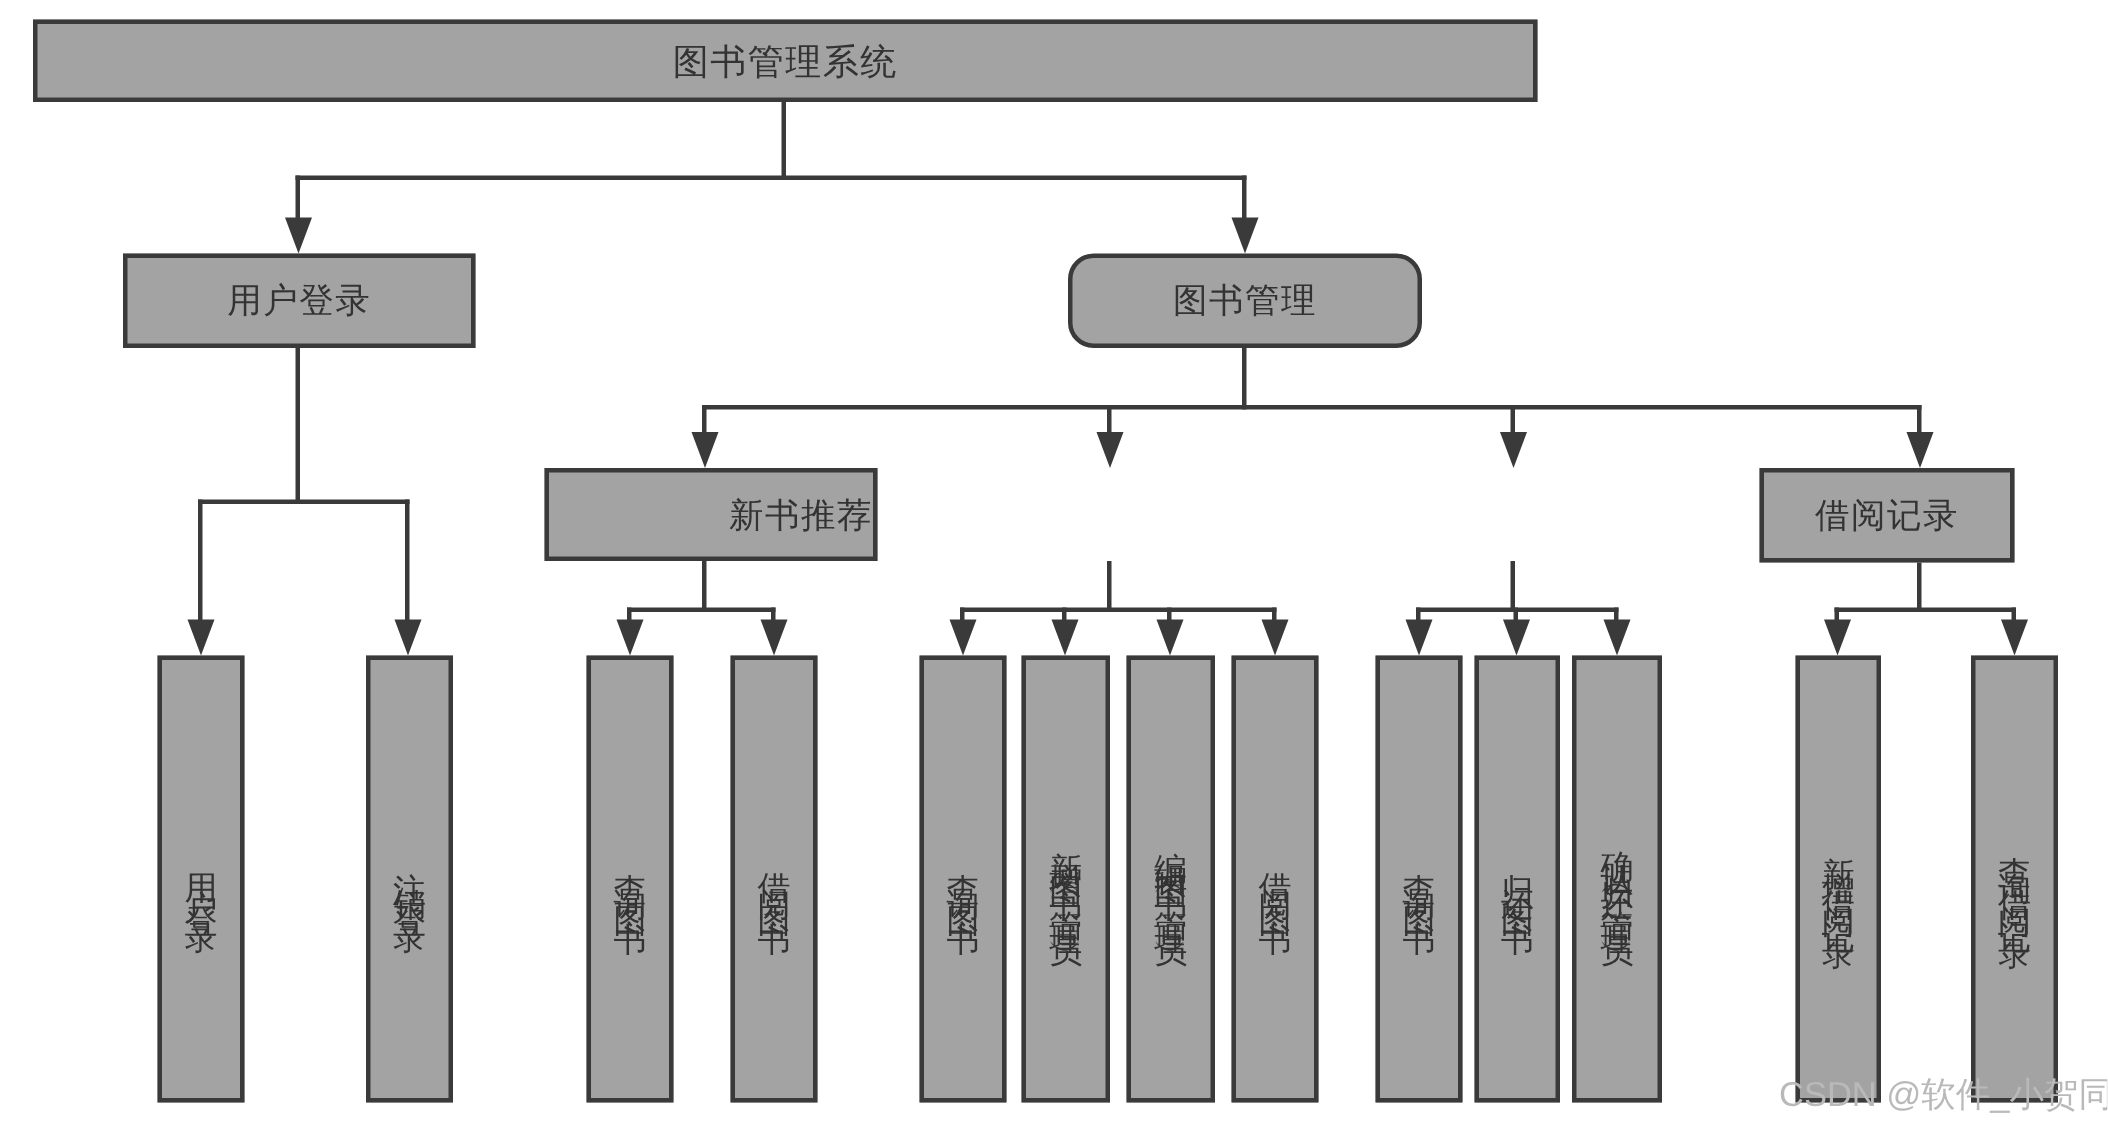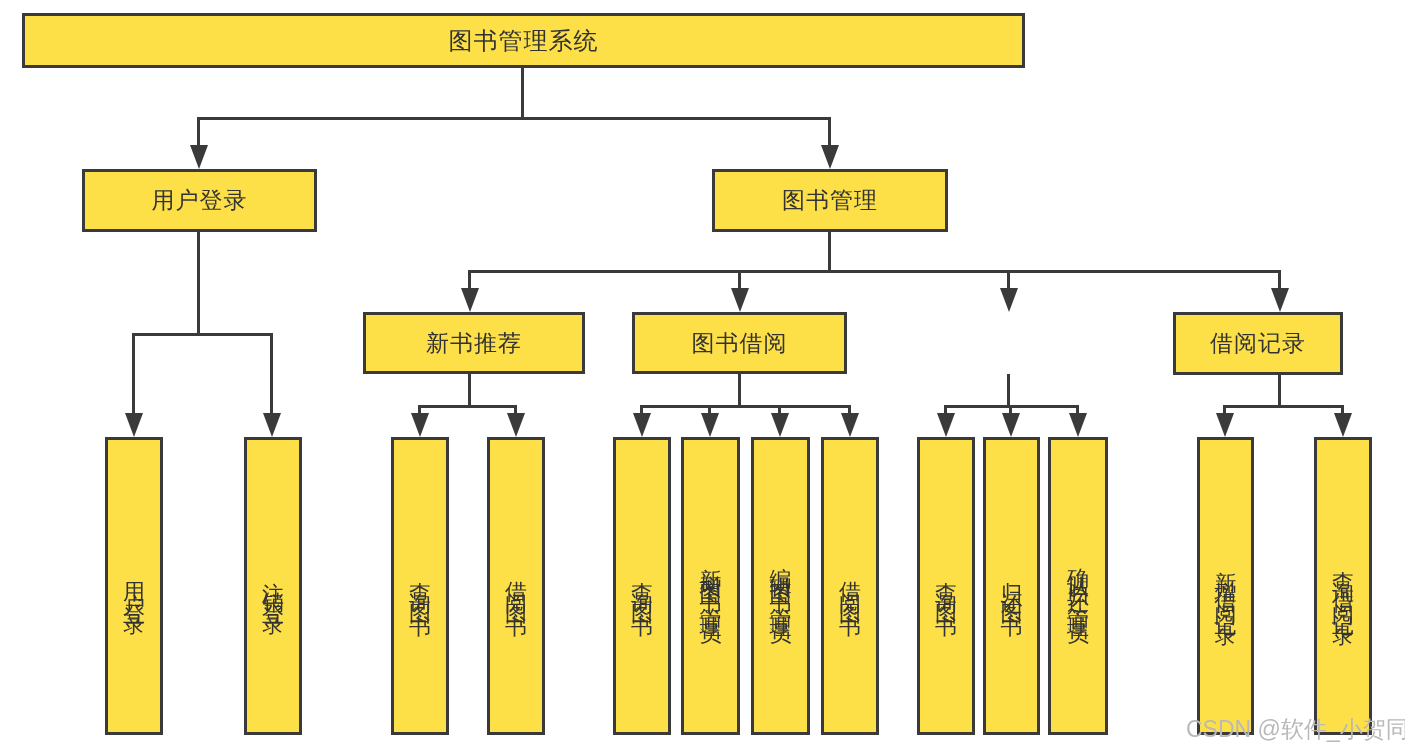--- a/index.html
+++ b/index.html
@@ -8,21 +8,21 @@
     --wm:#b9b9b9;
     --bg:#ffffff;
   }
   html,body{margin:0;padding:0;background:var(--bg);}
   body{font-family:"Liberation Sans","DejaVu Sans",sans-serif;}
   .stage{
     position:relative;width:1405px;height:747px;background:var(--bg);
     overflow:hidden;
   }
   .box{
-    position:absolute;box-sizing:border-box;background:#fde047;
+    position:absolute;box-sizing:border-box;background:#a3a3a3;
     border:3px solid var(--line);
     display:flex;align-items:center;justify-content:center;
     color:var(--text);
   }
   .hlabel{font-size:23px;letter-spacing:1px;white-space:nowrap;}
   .root-label{font-size:24px;}
   .vlabel{
     writing-mode:vertical-rl;text-orientation:mixed;
     font-size:22px;letter-spacing:11px;line-height:1;white-space:nowrap;
   }
@@ -51,21 +51,21 @@
   <div class="vline" style="left:521px;top:68px;height:52px;"></div>
   <div class="hline" style="left:197px;top:117px;width:634px;"></div>
   <div class="vline" style="left:197px;top:117px;height:31px;"></div>
   <div class="vline" style="left:828px;top:117px;height:31px;"></div>
   <div class="arrow" style="left:190px;top:145px;"></div>
   <div class="arrow" style="left:821px;top:145px;"></div>
 
   <div class="box" style="left:82px;top:169px;width:235px;height:63px;">
     <span class="hlabel">用户登录</span>
   </div>
-  <div class="box" style="left:712px;top:169px;width:236px;height:63px;">
+  <div class="box" style="left:712px;top:169px;width:236px;height:63px;border-radius:17px;">
     <span class="hlabel">图书管理</span>
   </div>
 
   <div class="vline" style="left:197px;top:232px;height:104px;"></div>
   <div class="hline" style="left:132px;top:333px;width:141px;"></div>
   <div class="vline" style="left:132px;top:333px;height:82px;"></div>
   <div class="vline" style="left:270px;top:333px;height:82px;"></div>
   <div class="arrow" style="left:125px;top:413px;"></div>
   <div class="arrow" style="left:263px;top:413px;"></div>
 
@@ -73,25 +73,22 @@
   <div class="hline" style="left:468px;top:270px;width:813px;"></div>
   <div class="vline" style="left:468px;top:270px;height:20px;"></div>
   <div class="vline" style="left:738px;top:270px;height:20px;"></div>
   <div class="vline" style="left:1007px;top:270px;height:20px;"></div>
   <div class="vline" style="left:1278px;top:270px;height:20px;"></div>
   <div class="arrow" style="left:461px;top:288px;"></div>
   <div class="arrow" style="left:731px;top:288px;"></div>
   <div class="arrow" style="left:1000px;top:288px;"></div>
   <div class="arrow" style="left:1271px;top:288px;"></div>
 
-  <div class="box" style="left:363px;top:312px;width:222px;height:62px;">
+  <div class="box" style="left:363px;top:312px;width:222px;height:62px;justify-content:flex-end;">
     <span class="hlabel">新书推荐</span>
-  </div>
-  <div class="box" style="left:632px;top:312px;width:215px;height:62px;">
-    <span class="hlabel">图书借阅</span>
   </div>
   <div class="box" style="left:1173px;top:312px;width:170px;height:63px;">
     <span class="hlabel">借阅记录</span>
   </div>
 
   <div class="vline" style="left:468px;top:374px;height:34px;"></div>
   <div class="hline" style="left:418px;top:405px;width:99px;"></div>
   <div class="vline" style="left:418px;top:405px;height:10px;"></div>
   <div class="vline" style="left:514px;top:405px;height:10px;"></div>
   <div class="arrow" style="left:411px;top:413px;"></div>

